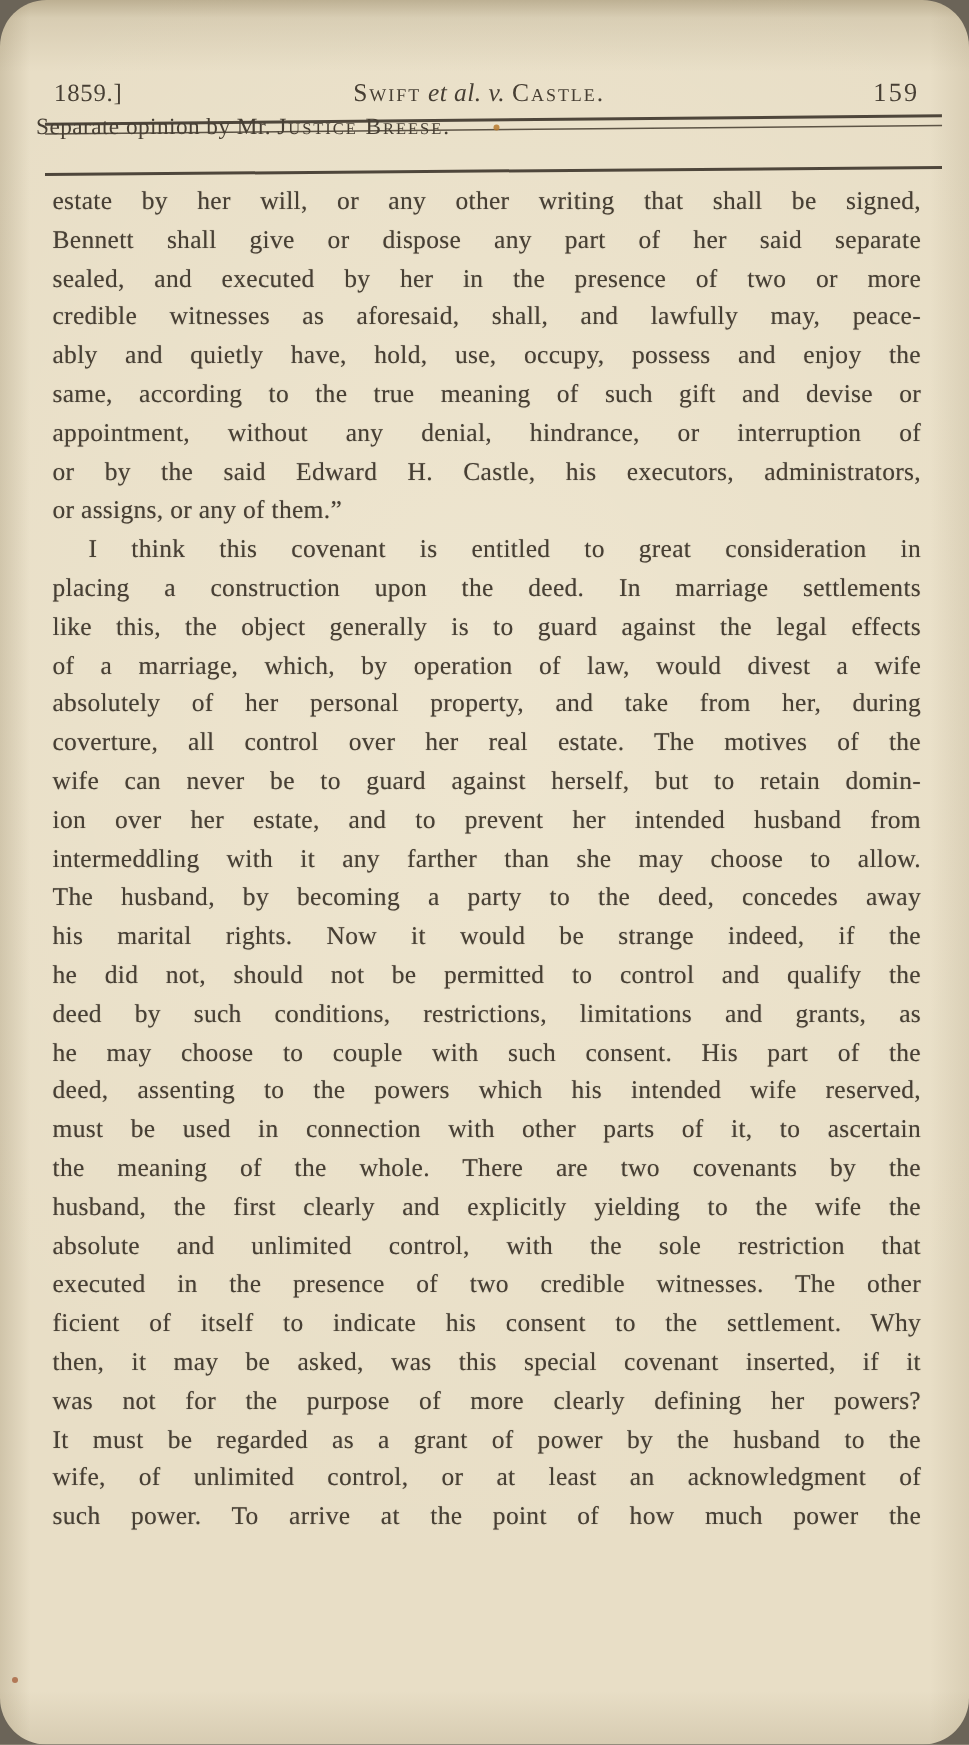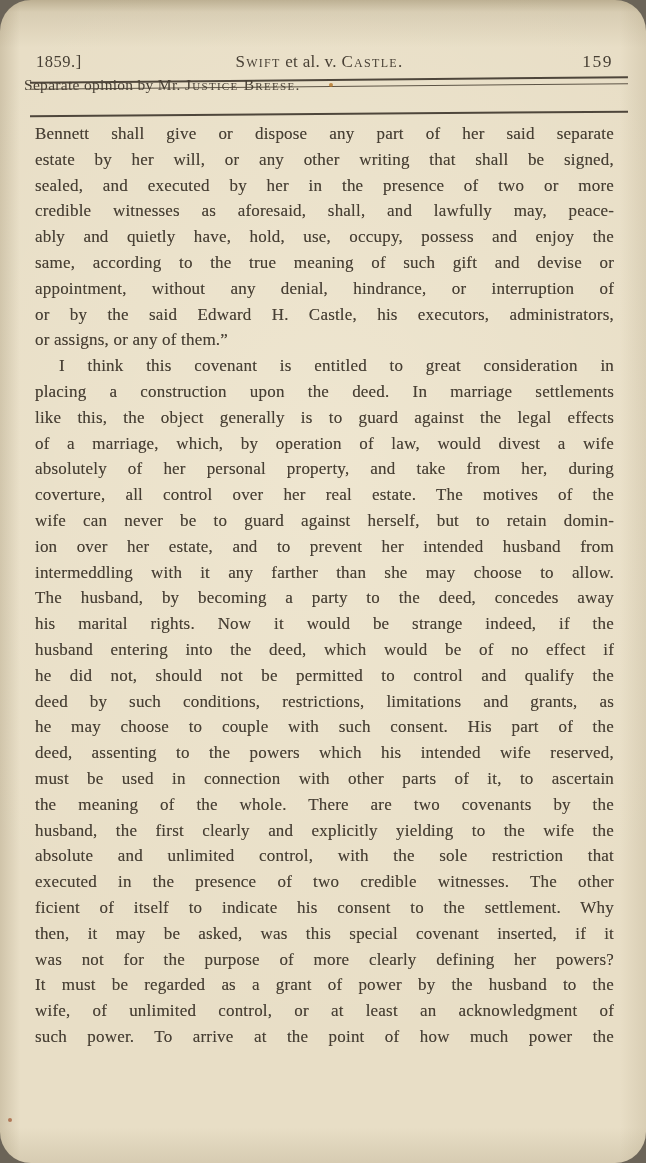--- a/index.html
+++ b/index.html
@@ -13,21 +13,21 @@
       linear-gradient(0deg,   rgba(110,92,55,.14) 0px, rgba(110,92,55,0) 36px),
       radial-gradient(ellipse 95% 70% at 50% 40%, rgba(255,250,234,.28), rgba(0,0,0,0) 72%);
     font-family:"Liberation Serif","DejaVu Serif",serif;
     color:#473f34;
     border-radius:31px;
   }
   .rh{position:absolute;top:51px;left:36px;right:33px;display:flex;justify-content:space-between;align-items:baseline;}
   .year{font-size:16.5px;letter-spacing:.5px;}
   .case{font-size:17px;}
   .sc{font-variant:small-caps;letter-spacing:1.3px;}
-  .it{letter-spacing:.3px;text-align:right;}
+  .it{font-style:italic;letter-spacing:.3px;text-align:right;}
   .pn{font-size:17.5px;letter-spacing:1.5px;margin-left:25px;}
   .rule{position:absolute;left:30px;width:598px;}
   .rule1{top:79px;height:5px;border-top:2px solid #4e463b;border-bottom:1px solid #5d5446;transform:rotate(-.55deg);}
   .rule2{top:113px;height:2px;background:#4e463b;transform:rotate(-.45deg);}
   .subhead{position:absolute;top:76px;left:0;width:100%;text-align:left;font-size:15.5px;letter-spacing:.3px;padding-left:24px;}
   .bodytext{
     position:absolute;top:121px;left:35px;width:579px;
     font-size:17px;line-height:25.8px;letter-spacing:.2px;
     text-shadow:0 0 .6px rgba(71,63,52,.5);
   }
@@ -49,41 +49,40 @@
     <span class="pn">159</span>
   </div>
 
   <div class="rule rule1"></div>
 
   <div class="subhead"><span>Separate opinion by Mr. </span><span class="sc">Justice Breese.</span></div>
 
   <div class="rule rule2"></div>
 
   <div class="bodytext">
+    <div class="ln">estate by her will, or any other writing that shall be signed,</div>
     <div class="ln">Bennett shall give or dispose any part of her said separate</div>
-    <div class="ln">estate by her will, or any other writing that shall be signed,</div>
     <div class="ln">sealed, and executed by her in the presence of two or more</div>
     <div class="ln">credible witnesses as aforesaid, shall, and lawfully may, peace-</div>
     <div class="ln">ably and quietly have, hold, use, occupy, possess and enjoy the</div>
     <div class="ln">same, according to the true meaning of such gift and devise or</div>
     <div class="ln">appointment, without any denial, hindrance, or interruption of</div>
     <div class="ln">or by the said Edward H. Castle, his executors, administrators,</div>
     <div class="ln pe">or assigns, or any of them.”</div>
     <div class="ln ind">I think this covenant is entitled to great consideration in</div>
     <div class="ln">placing a construction upon the deed.  In marriage settlements</div>
     <div class="ln">like this, the object generally is to guard against the legal effects</div>
     <div class="ln">of a marriage, which, by operation of law, would divest a wife</div>
     <div class="ln">absolutely of her personal property, and take from her, during</div>
     <div class="ln">coverture, all control over her real estate.  The motives of the</div>
     <div class="ln">wife can never be to guard against herself, but to retain domin-</div>
     <div class="ln">ion over her estate, and to prevent her intended husband from</div>
     <div class="ln">intermeddling with it any farther than she may choose to allow.</div>
     <div class="ln">The husband, by becoming a party to the deed, concedes away</div>
     <div class="ln">his marital rights.  Now it would be strange indeed, if the</div>
-    <div class="ln">husband entering into the deed, which would be of no effect if</div>
     <div class="ln">he did not, should not be permitted to control and qualify the</div>
     <div class="ln">deed by such conditions, restrictions, limitations and grants, as</div>
     <div class="ln">he may choose to couple with such consent.  His part of the</div>
     <div class="ln">deed, assenting to the powers which his intended wife reserved,</div>
     <div class="ln">must be used in connection with other parts of it, to ascertain</div>
     <div class="ln">the meaning of the whole.  There are two covenants by the</div>
     <div class="ln">husband, the first clearly and explicitly yielding to the wife the</div>
     <div class="ln">absolute and unlimited control, with the sole restriction that</div>
     <div class="ln">executed in the presence of two credible witnesses.  The other</div>
     <div class="ln">ficient of itself to indicate his consent to the settlement.  Why</div>

